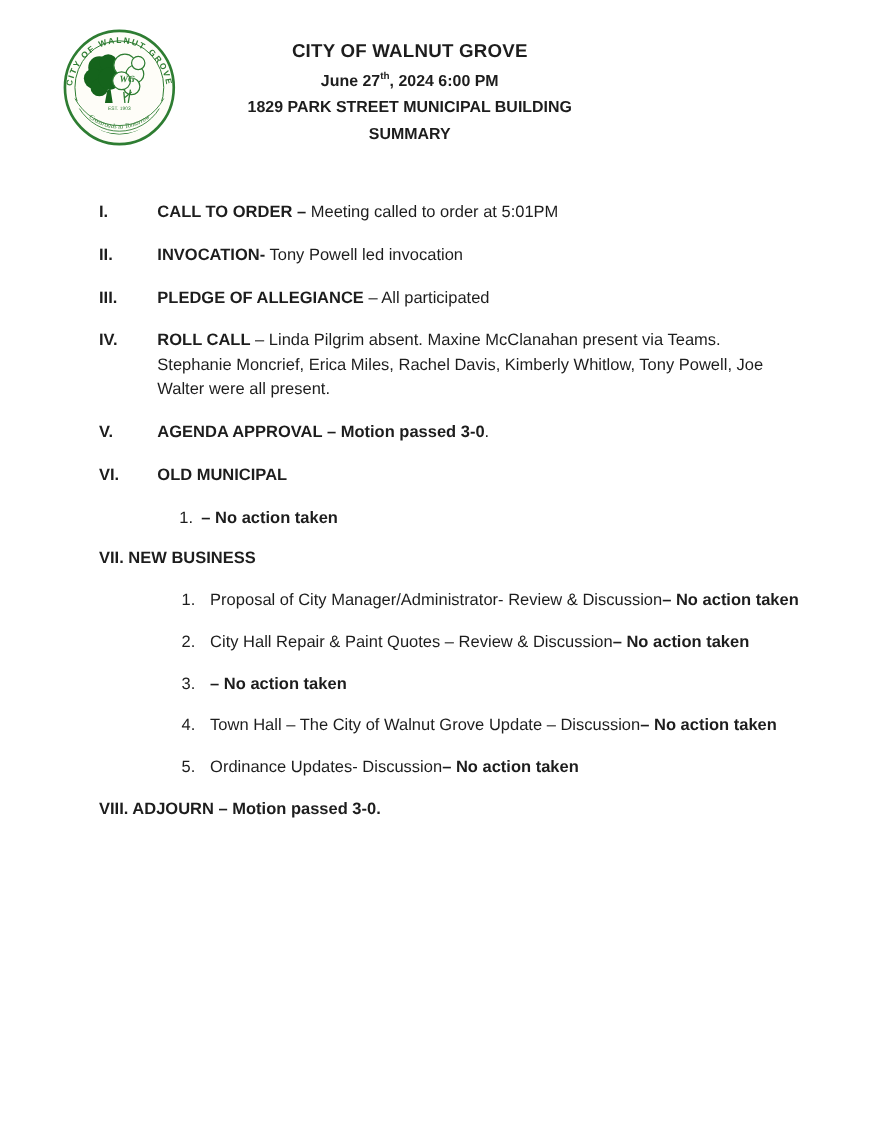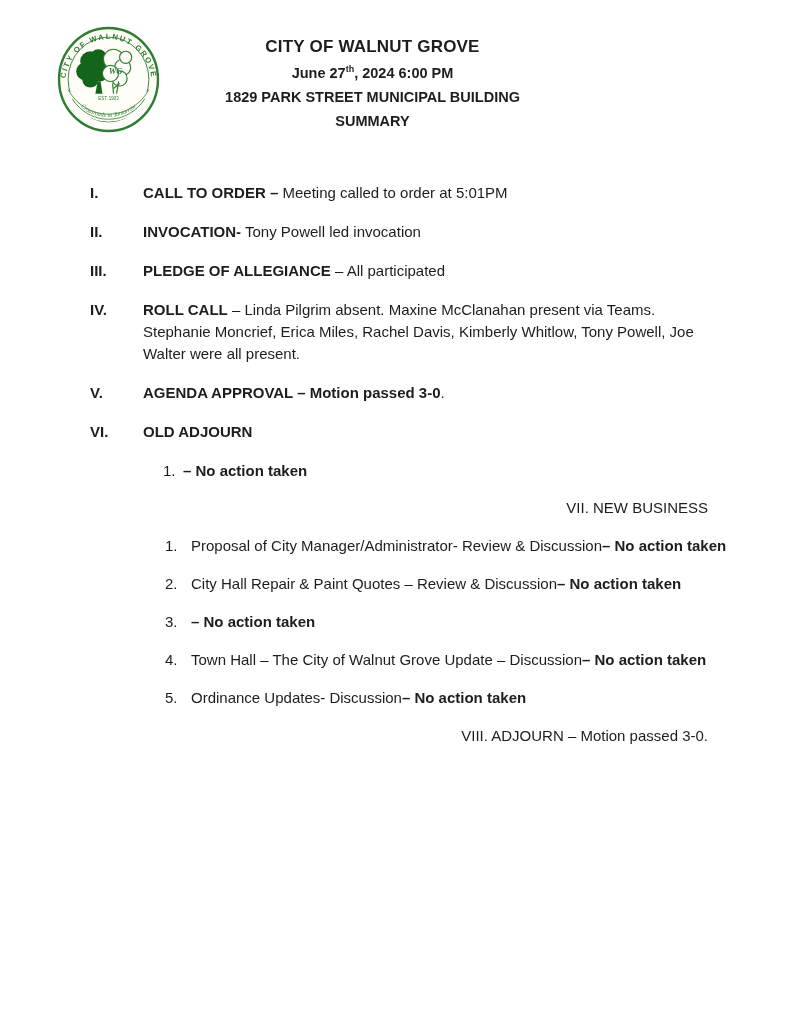--- a/index.html
+++ b/index.html
@@ -22,21 +22,21 @@
   .content { position:absolute; left:90px; top:182px; width:618px; font-size:15px; line-height:22px; }
   .item { display:flex; margin-bottom:17px; }
   .item .num { width:53px; flex-shrink:0; font-weight:bold; }
   .item .txt b { font-weight:bold; }
   .sub { display:flex; margin-bottom:16px; white-space:nowrap; }
   .sub-old { margin-left:73px; margin-bottom:15px; }
   .sub-old .n { width:20px; flex-shrink:0; }
   .sub-new { margin-left:75px; }
   .sub-new .n { width:26px; flex-shrink:0; }
   .sub b { font-weight:bold; }
-  .line-heading { font-weight:normal; margin-bottom:16px;text-align:right; }
+  .line-heading { font-weight:bold; margin-bottom:16px; }
 
   
   .seal-ring-text { font-family:"Liberation Sans", sans-serif; letter-spacing:1.6px; }
   .seal-motto { font-family:"Liberation Serif", serif; font-style:italic; }
 </style>
 </head>
 <body>
 
 <div class="page">
 
@@ -117,21 +117,21 @@
       <span class="txt"><b>ROLL CALL</b><span> – Linda Pilgrim absent. Maxine McClanahan present via Teams. Stephanie Moncrief, Erica Miles, Rachel Davis, Kimberly Whitlow, Tony Powell, Joe Walter were all present.</span></span>
     </p>
 
     <p class="item">
       <span class="num">V.</span>
       <span class="txt"><b>AGENDA APPROVAL – Motion passed 3-0</b><span>.</span></span>
     </p>
 
     <p class="item">
       <span class="num">VI.</span>
-      <span class="txt"><b>OLD ADJOURN</b><span></span></span>
+      <span class="txt"><b>OLD MUNICIPAL</b><span></span></span>
     </p>
 
     <p class="sub sub-old">
       <span class="n">1.</span>
         <b>– No action taken</b>
     </p>
 
     <p class="line-heading">VII. NEW BUSINESS</p>
 
     <p class="sub sub-new">

